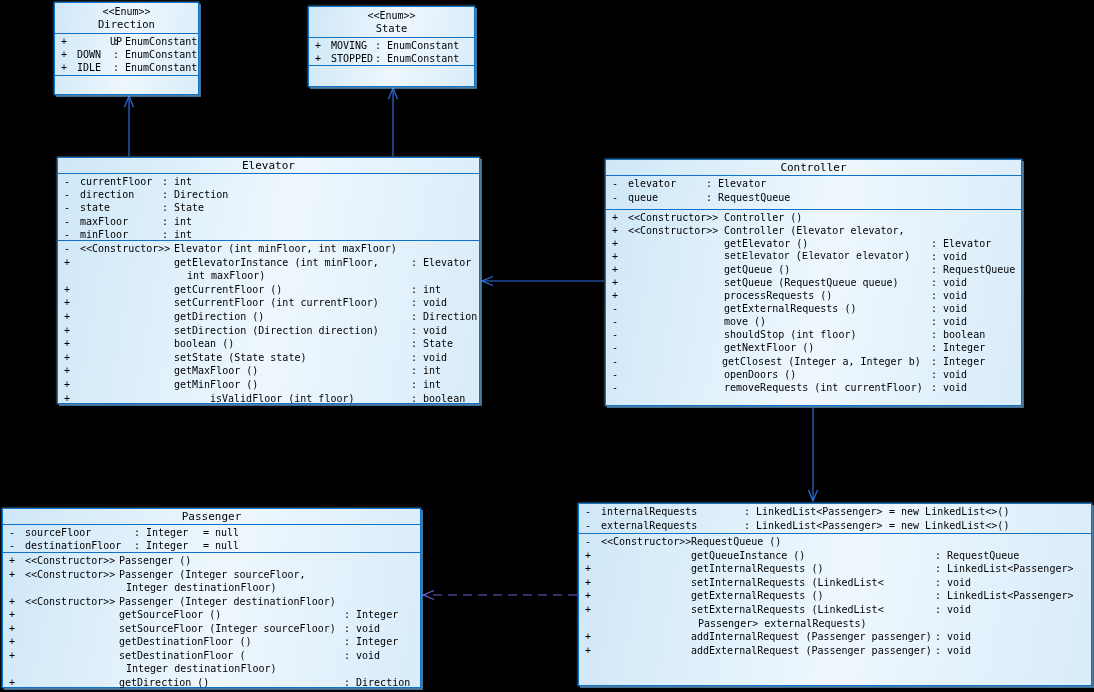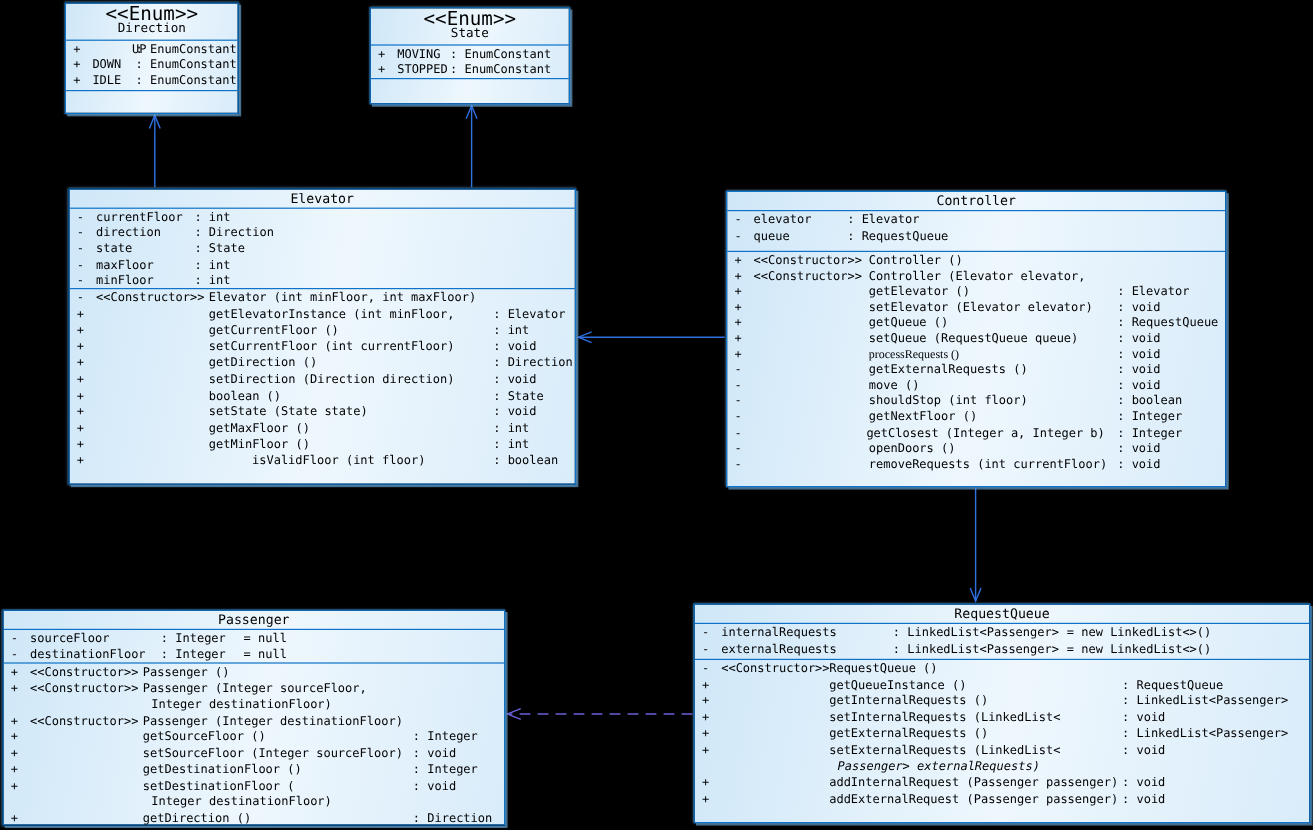--- a/index.html
+++ b/index.html
@@ -14,21 +14,21 @@
     background:linear-gradient(100deg,#cfe7f8 0%,#eef7fd 52%,#d9ecfa 100%);
     box-shadow:2px 2px 0 rgba(110,175,225,.6), 0 0 2px rgba(110,175,225,.9);
     box-sizing:border-box;
     font-size:10px;
   }
   .box-title{
     text-align:center;font-size:11px;line-height:15px;height:16px;
     border-bottom:1px solid #0d72c8;white-space:pre;box-sizing:border-box;
   }
   .enum-hdr{border-bottom:1px solid #0d72c8;text-align:center;box-sizing:border-box;padding-top:2px;}
-  .enum-hdr .st{display:block;font-size:16px;line-height:13px;}
+  .enum-hdr .st{display:block;font-size:10px;line-height:13px;}
   .enum-hdr .ttl{display:block;font-size:10.5px;line-height:13px;}
   .sec{position:relative;box-sizing:border-box;padding-top:2px;}
   .sec.attrs{border-bottom:1px solid #0d72c8;}
   .row{position:relative;}
   .cell{position:absolute;top:0;white-space:pre;}
 </style>
 </head>
 <body>
 
 <div id="stage">
@@ -131,20 +131,23 @@
           <span class="cell" style="left: 6px;">-</span>
           <span class="cell" style="left: 22px;">&lt;&lt;Constructor&gt;&gt;</span>
           <span class="cell" style="left: 116px;">Elevator (int minFloor, int maxFloor)</span>
         </div>
         <div class="row" style="height: 13.6px;">
           <span class="cell" style="left: 6px;">+</span>
           <span class="cell" style="left: 116px;">getElevatorInstance (int minFloor,</span>
           <span class="cell" style="left: 353px;">: Elevator</span>
         </div>
         <div class="row" style="height: 13.6px;">
+          <span class="cell" style="left: 123px;"> int maxFloor)</span>
+        </div>
+        <div class="row" style="height: 13.6px;">
           <span class="cell" style="left: 6px;">+</span>
           <span class="cell" style="left: 116px;">getCurrentFloor ()</span>
           <span class="cell" style="left: 353px;">: int</span>
         </div>
         <div class="row" style="height: 13.6px;">
           <span class="cell" style="left: 6px;">+</span>
           <span class="cell" style="left: 116px;">setCurrentFloor (int currentFloor)</span>
           <span class="cell" style="left: 353px;">: void</span>
         </div>
         <div class="row" style="height: 13.6px;">
@@ -209,36 +212,36 @@
           <span class="cell" style="left: 22px;">&lt;&lt;Constructor&gt;&gt;</span>
           <span class="cell" style="left: 118px;">Controller (Elevator elevator,</span>
         </div>
         <div class="row" style="height: 13.05px;">
           <span class="cell" style="left: 6px;">+</span>
           <span class="cell" style="left: 118px;">getElevator ()</span>
           <span class="cell" style="left: 325px;">: Elevator</span>
         </div>
         <div class="row" style="height: 13.05px;">
           <span class="cell" style="left: 6px;">+</span>
-          <span class="cell" style="left: 118px;">setElevator (Elevator elevator)</span>
+          <span class="cell" style="left: 118px; font-family: Liberation Mono, monospace;">setElevator (Elevator elevator)</span>
           <span class="cell" style="left: 325px;">: void</span>
         </div>
         <div class="row" style="height: 13.05px;">
           <span class="cell" style="left: 6px;">+</span>
           <span class="cell" style="left: 118px;">getQueue ()</span>
           <span class="cell" style="left: 325px;">: RequestQueue</span>
         </div>
         <div class="row" style="height: 13.05px;">
           <span class="cell" style="left: 6px;">+</span>
           <span class="cell" style="left: 118px;">setQueue (RequestQueue queue)</span>
           <span class="cell" style="left: 325px;">: void</span>
         </div>
         <div class="row" style="height: 13.05px;">
           <span class="cell" style="left: 6px;">+</span>
-          <span class="cell" style="left: 118px; font-family: Liberation Serif, serif;">processRequests ()</span>
+          <span class="cell" style="left: 118px;">processRequests ()</span>
           <span class="cell" style="left: 325px;">: void</span>
         </div>
         <div class="row" style="height: 13.05px;">
           <span class="cell" style="left: 6px;">-</span>
           <span class="cell" style="left: 118px;">getExternalRequests ()</span>
           <span class="cell" style="left: 325px;">: void</span>
         </div>
         <div class="row" style="height: 13.05px;">
           <span class="cell" style="left: 6px;">-</span>
           <span class="cell" style="left: 118px;">move ()</span>
@@ -330,21 +333,20 @@
           <span class="cell" style="left: 123px;">Integer destinationFloor)</span>
         </div>
         <div class="row" style="height: 13.5px;">
           <span class="cell" style="left: 6px;">+</span>
           <span class="cell" style="left: 116px;">getDirection ()</span>
           <span class="cell" style="left: 341px;">: Direction</span>
         </div>
       </div>
     </div>
     <div class="classbox" style="left: 578px; top: 503px; width: 514px; height: 183px;">
-      <div class="box-title" style="height: 16px;">RequestQueue</div>
       <div class="sec attrs" style="height: 30px;">
         <div class="row" style="height: 13.5px;">
           <span class="cell" style="left: 6px;">-</span>
           <span class="cell" style="left: 22px;">internalRequests</span>
           <span class="cell" style="left: 165px;">: LinkedList&lt;Passenger&gt;</span>
           <span class="cell" style="left: 310px;">= new LinkedList&lt;&gt;()</span>
         </div>
         <div class="row" style="height: 13.5px;">
           <span class="cell" style="left: 6px;">-</span>
           <span class="cell" style="left: 22px;">externalRequests</span>
@@ -377,21 +379,21 @@
           <span class="cell" style="left: 6px;">+</span>
           <span class="cell" style="left: 112px;">getExternalRequests ()</span>
           <span class="cell" style="left: 356px;">: LinkedList&lt;Passenger&gt;</span>
         </div>
         <div class="row" style="height: 13.6px;">
           <span class="cell" style="left: 6px;">+</span>
           <span class="cell" style="left: 112px;">setExternalRequests (LinkedList&lt;</span>
           <span class="cell" style="left: 356px;">: void</span>
         </div>
         <div class="row" style="height: 13.6px;">
-          <span class="cell" style="left: 119px; font-style: italic;">Passenger&gt; externalRequests)</span>
+          <span class="cell" style="left: 119px;">Passenger&gt; externalRequests)</span>
         </div>
         <div class="row" style="height: 13.6px;">
           <span class="cell" style="left: 6px;">+</span>
           <span class="cell" style="left: 112px;">addInternalRequest (Passenger passenger)</span>
           <span class="cell" style="left: 356px;">: void</span>
         </div>
         <div class="row" style="height: 13.6px;">
           <span class="cell" style="left: 6px;">+</span>
           <span class="cell" style="left: 112px;">addExternalRequest (Passenger passenger)</span>
           <span class="cell" style="left: 356px;">: void</span>

